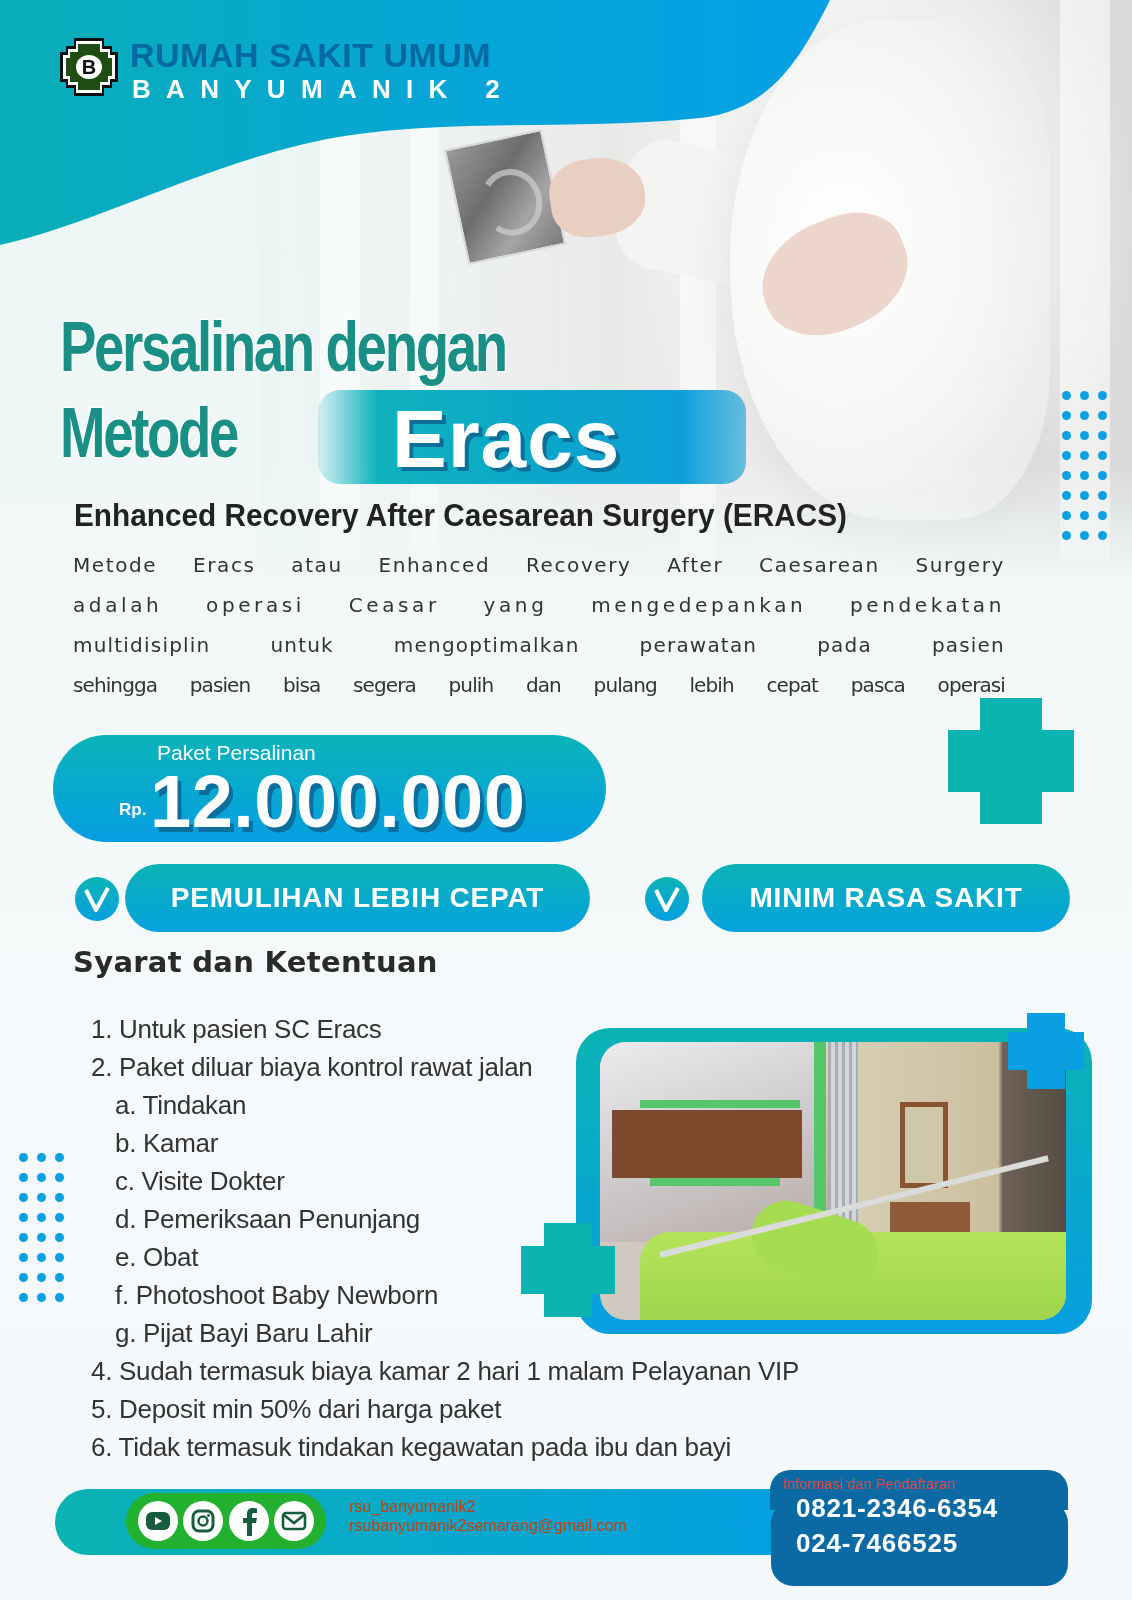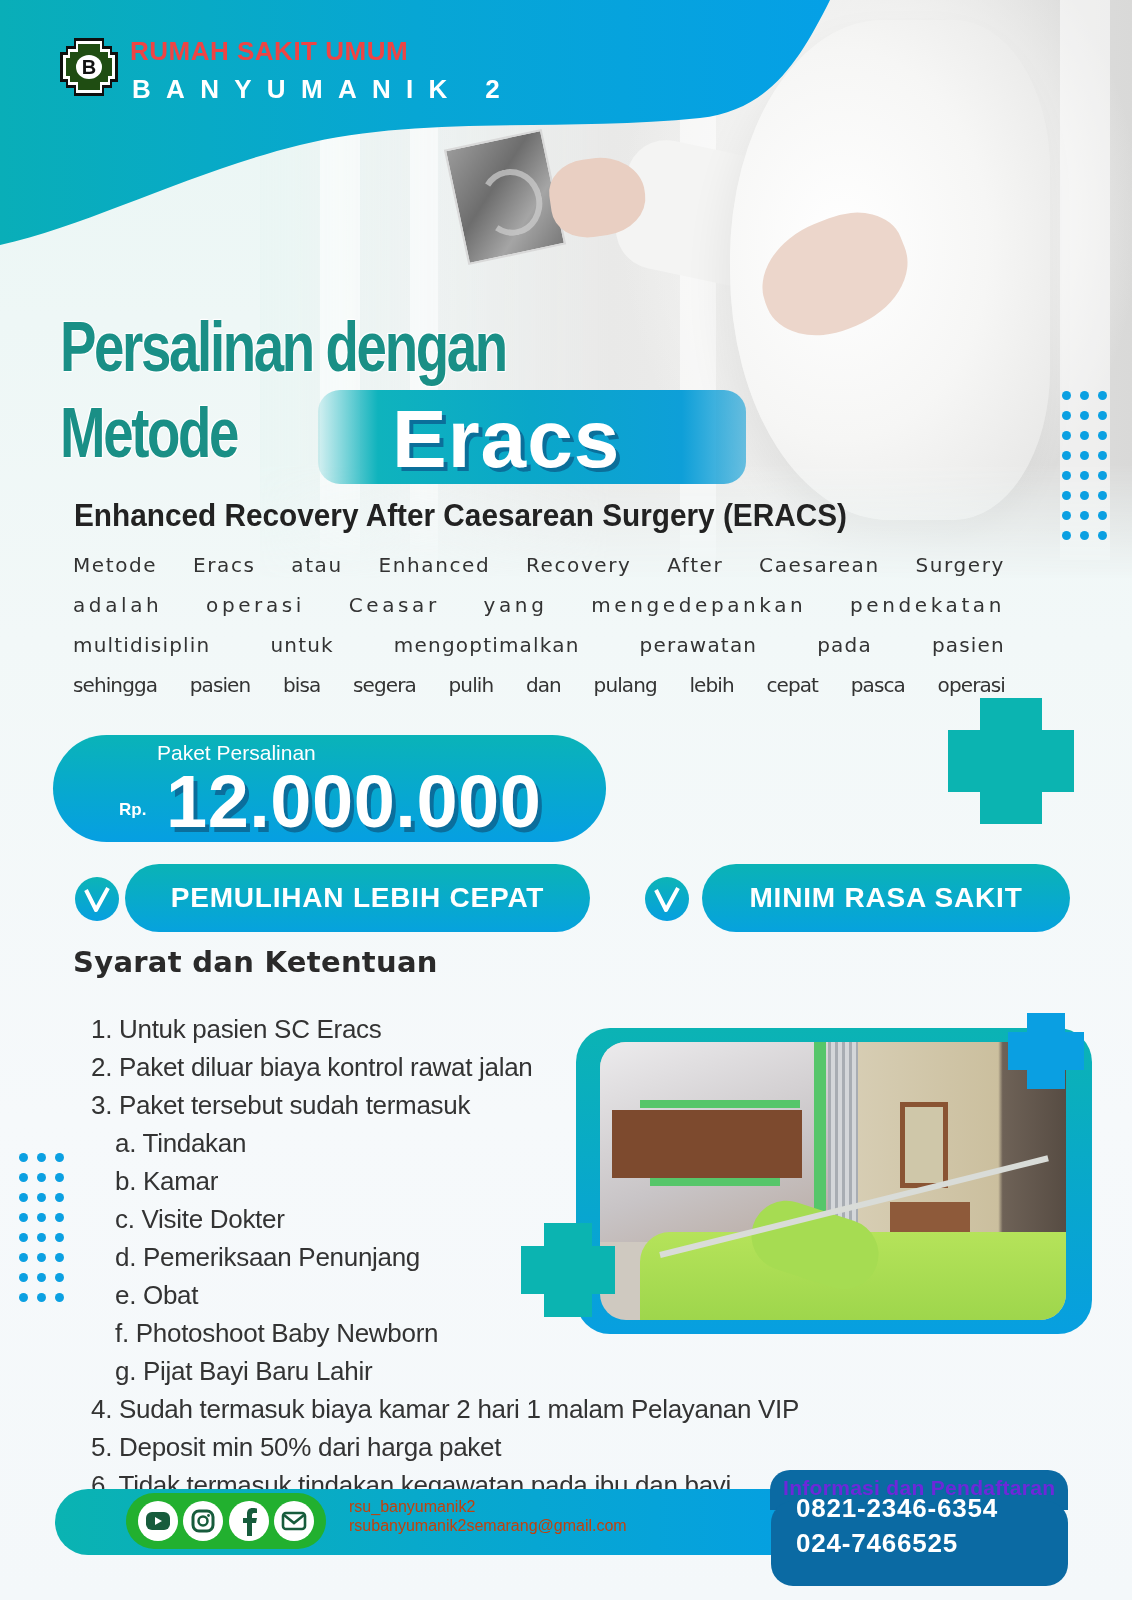--- a/index.html
+++ b/index.html
@@ -48,22 +48,22 @@
     content: ""; position: absolute; left: 22px; top: 30px; width: 50px; height: 55px;
     border-radius: 50%; border: 6px solid #cfcfcf; border-left-color: transparent; opacity: 0.7;
   }
 
   
   .header-wave { position: absolute; left: 0; top: 0; width: 1132px; height: 260px; }
   .logo {
     position: absolute; left: 58px; top: 36px; width: 62px; height: 62px;
   }
   .brand-line1 {
-    position: absolute; left: 130px; top: 38px; font-size: 26px; font-weight: 700;
-    color: #ef4444; letter-spacing: 0.5px; line-height: 1;
+    position: absolute; left: 130px; top: 38px; font-size: 34px; font-weight: 700;
+    color: #0369a1; letter-spacing: 0.5px; line-height: 1;
   }
   .brand-line2 {
     position: absolute; left: 132px; top: 76px; font-size: 26px; font-weight: 700;
     color: #ffffff; letter-spacing: 15.3px; line-height: 1;
   }
 
   
   .dot-grid { position: absolute; display: grid; grid-template-columns: repeat(3, 9px); column-gap: 9px; row-gap: 11px; }
   .dot-grid span { width: 9px; height: 9px; border-radius: 50%; background: #0ba0e2; display: block; }
 
@@ -105,21 +105,21 @@
     background: linear-gradient(180deg, #0ab3b8 0%, #07a8d0 55%, #069fe2 100%);
   }
   .price-label {
     position: absolute; left: 157px; top: 741px; font-size: 21px; font-weight: 400; color: #fff;
   }
   .price-rp {
     position: absolute; left: 119px; top: 800px; font-size: 17px; font-weight: 700; color: #fff;
   }
   .price-value {
     position: absolute; left: 150px; top: 765px; font-size: 74px; font-weight: 700; color: #fff;
-    line-height: 1; text-shadow: 4px 5px 0 #0b6e9c; letter-spacing: 0.5px; margin-left: 16px;
+    line-height: 1; text-shadow: 4px 5px 0 #0b6e9c; letter-spacing: 0.5px;
   }
 
   
   .check {
     position: absolute; width: 44px; height: 44px; border-radius: 50%;
     background: linear-gradient(180deg, #0cb4b6, #069fe0); display: flex; align-items: center; justify-content: center;
   }
   .benefit-pill {
     position: absolute; height: 68px; border-radius: 34px;
     background: linear-gradient(180deg, #0ab3b6 0%, #06a2de 100%);
@@ -174,21 +174,21 @@
     position: absolute; left: 126px; top: 1493px; width: 200px; height: 56px; border-radius: 28px; background: #22b02f;
     display: flex; align-items: center; justify-content: space-evenly; padding: 0 6px;
   }
   .social-icon {
     width: 40px; height: 40px; border-radius: 50%; background: #ffffff; display: flex; align-items: center; justify-content: center;
   }
   .contact-text { position: absolute; left: 349px; top: 1497px; font-size: 16px; color: #c2410c; line-height: 19px; }
   .info-box {
     position: absolute; left: 771px; top: 1501px; width: 297px; height: 85px; border-radius: 22px; background: #0b6aa3;
   }
-  .info-label { position: absolute; left: 783px; top: 1476px; font-size: 21px; color: #6d28d9; font-weight: 700; letter-spacing: 0.3px; }
+  .info-label { position: absolute; left: 783px; top: 1476px; font-size: 14px; color: #ef4444; font-weight: 400; letter-spacing: 0.3px; }
   .info-label-bg { position: absolute; left: 770px; top: 1470px; width: 298px; height: 40px; border-radius: 20px 20px 0 0; background: #0b6aa3; }
   .info-phone { position: absolute; left: 796px; font-size: 26px; font-weight: 700; color: #fff; letter-spacing: 0.8px; line-height: 1; }
 </style>
 </head>
 <body>
 
 <div class="hero-photo">
   <div class="curtain-stripe" style="left:60px;width:40px;"></div>
   <div class="curtain-stripe" style="left:150px;width:28px;"></div>
   <div class="curtain-stripe" style="left:420px;width:36px;"></div>
@@ -316,21 +316,20 @@
     </svg>
 </div>
 <div class="benefit-pill" style="left:702px;top:864px;width:368px;">
   <span>MINIM RASA SAKIT</span>
 </div>
 
 <div class="terms-title">Syarat dan Ketentuan</div>
 <ul class="terms-list">
   <li>1. Untuk pasien SC Eracs</li>
   <li>2. Paket diluar biaya kontrol rawat jalan</li>
-  <li>3. Paket tersebut sudah termasuk</li>
   <li class="sub">a. Tindakan</li>
   <li class="sub">b. Kamar</li>
   <li class="sub">c. Visite Dokter</li>
   <li class="sub">d. Pemeriksaan Penunjang</li>
   <li class="sub">e. Obat</li>
   <li class="sub">f. Photoshoot Baby Newborn</li>
   <li class="sub">g. Pijat Bayi Baru Lahir</li>
   <li>4. Sudah termasuk  biaya  kamar 2 hari 1  malam Pelayanan VIP</li>
   <li>5. Deposit min 50% dari harga paket</li>
   <li>6. Tidak termasuk tindakan kegawatan pada ibu dan bayi</li>

